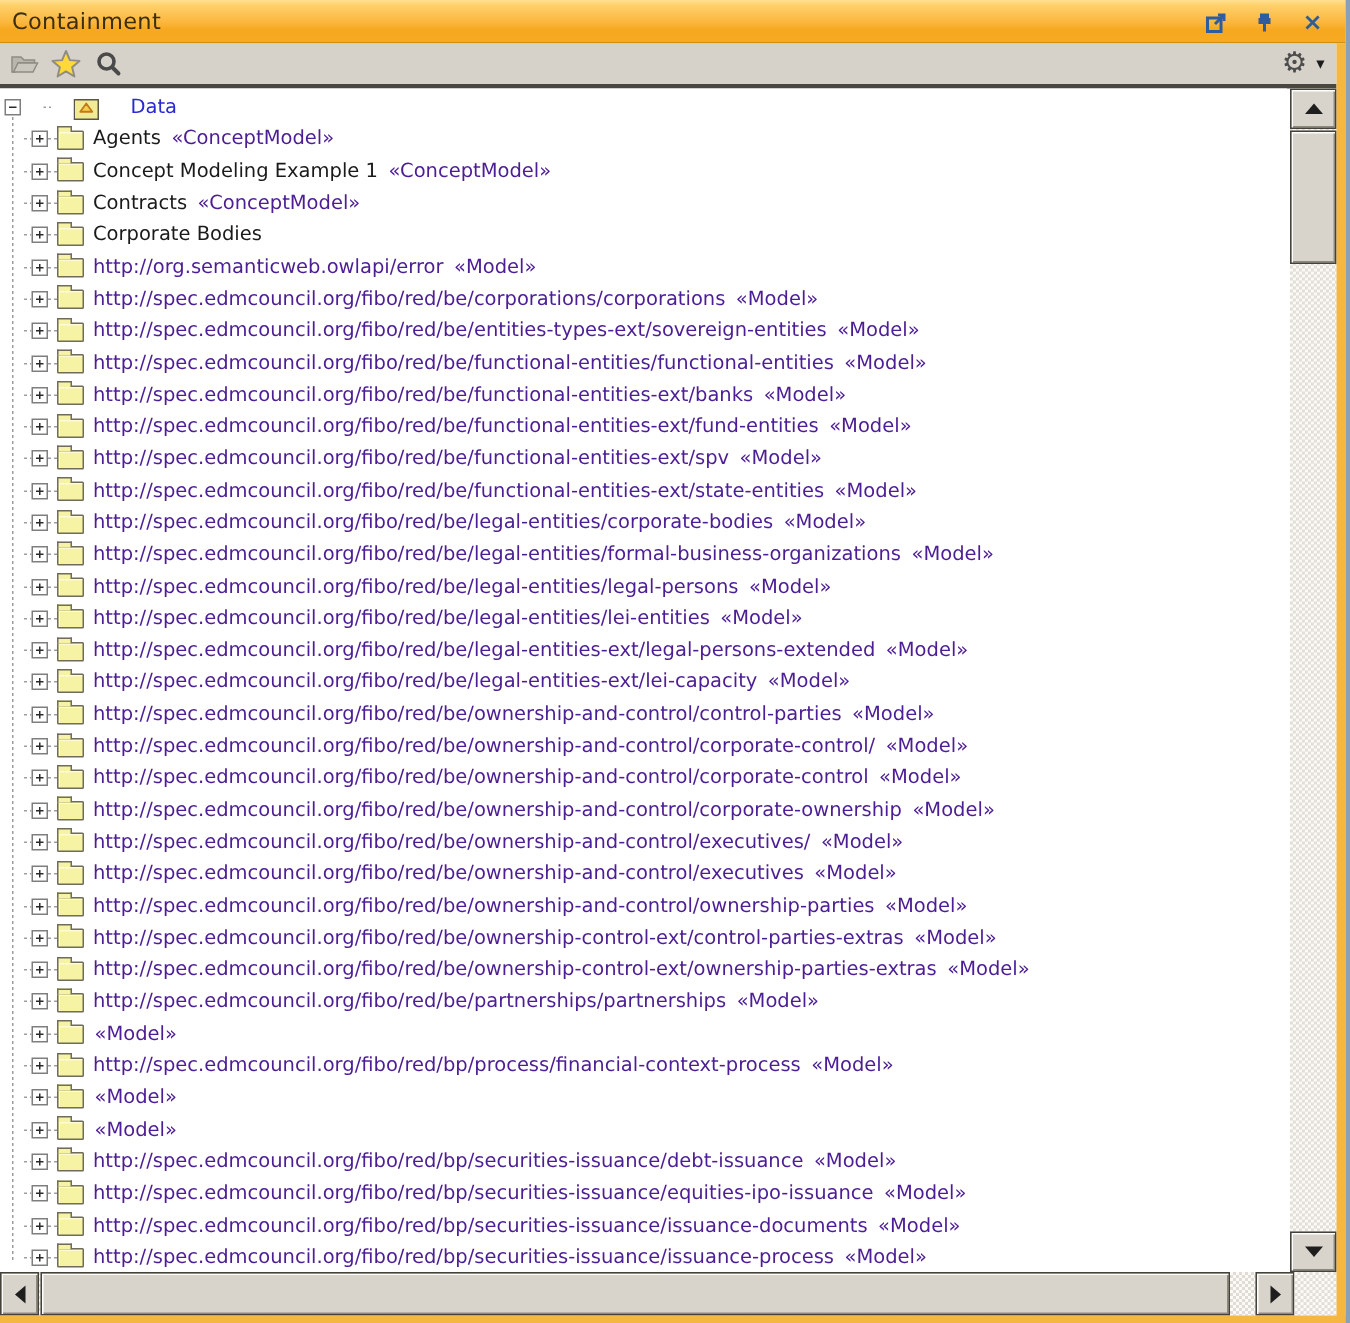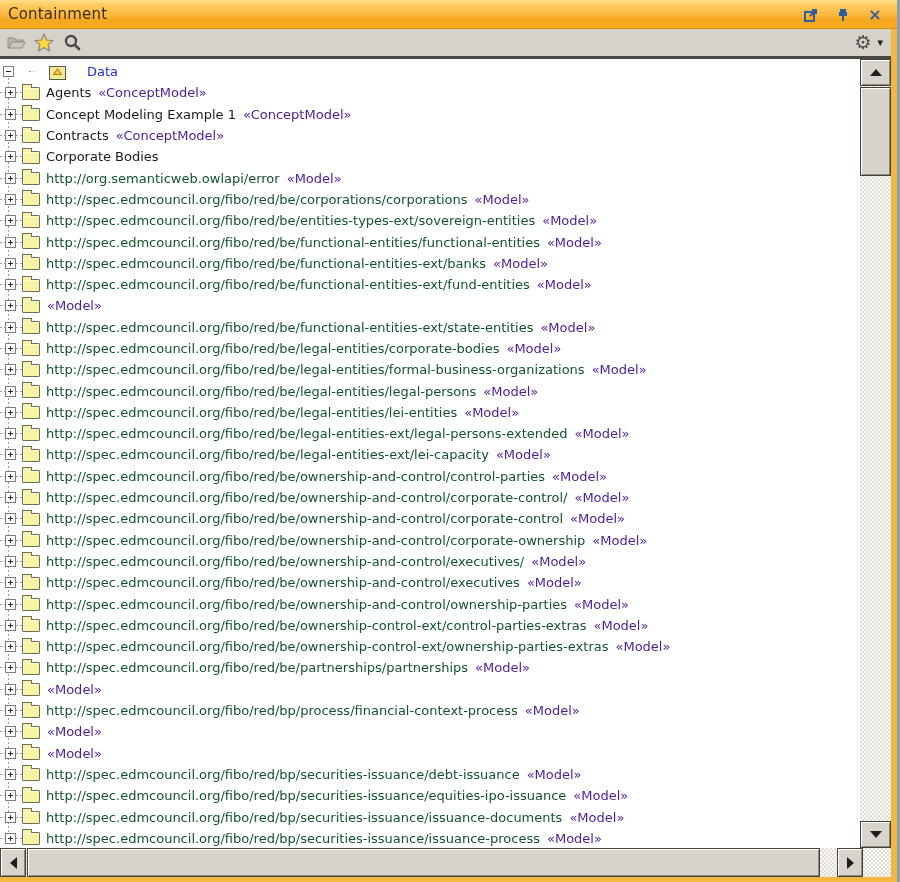--- a/index.html
+++ b/index.html
@@ -34,42 +34,42 @@
     position: absolute; left: 0; top: 59px; width: 858px; height: 789px;
     background: #ffffff; overflow: hidden; padding-top: 2px;
     font-size: 13px; white-space: nowrap;
   }
   .guide {
     position: absolute; left: 8px; top: 19px; width: 1px; height: 762px;
     background: repeating-linear-gradient(to bottom, #9d9d9d 0 2px, transparent 2px 4px);
   }
   .row { display: flex; align-items: center; height: 21.3px; position: relative; }
   .row.root { padding-left: 3px; gap: 15px; }
-  .row.child { padding-left: 0; }
+  .row.child { padding-left: 16px; }
   .hdash { width: 5px; height: 1px; background: repeating-linear-gradient(to right, #9d9d9d 0 2px, transparent 2px 4px); }
   .hdash2 { width: 6px; height: 1px; background: repeating-linear-gradient(to right, #9d9d9d 0 2px, transparent 2px 4px); }
   .expander {
     width: 11px; height: 11px; background: #ffffff; border: 1px solid #7e7e7e;
     position: relative; flex: 0 0 auto;
   }
   .expander::before { content: ""; position: absolute; left: 2px; top: 4px; width: 5px; height: 1px; background: #2a2a2a; }
   .expander.plus::after { content: ""; position: absolute; left: 4px; top: 2px; width: 1px; height: 5px; background: #2a2a2a; }
   .folder {
     width: 18px; height: 13px; background: #f7f3a5; border: 1px solid #6f6c59;
     border-radius: 1px; position: relative; flex: 0 0 auto; margin-top: 1px;
     box-shadow: inset 1px 1px 0 #fdfbd8;
   }
   .folder::before {
     content: ""; position: absolute; left: -1px; top: -4px; width: 8px; height: 3px;
     background: #f7f3a5; border: 1px solid #6f6c59; border-bottom: none;
   }
   .root-icon { flex: 0 0 auto; margin-top: 1px; }
   .lbl { margin-left: 6px; color: #1a1a1a; }
   .row.root .lbl { color: #2a2ad2; }
-  .row.uri .lbl { color: #14532d; }
+  .row.uri .lbl { color: #4c1d95; }
   .stereo { margin-left: 7px; color: #4c1d95; }
 
   
   .track {
     background-color: #fbfaf7;
     background-image: linear-gradient(45deg, #dfdcd3 25%, transparent 25% 75%, #dfdcd3 75%),
                       linear-gradient(45deg, #dfdcd3 25%, transparent 25% 75%, #dfdcd3 75%);
     background-position: 0 0, 2px 2px; background-size: 4px 4px;
   }
   .vscroll { position: absolute; left: 860px; top: 59px; width: 31px; height: 789px; }
@@ -242,20 +242,21 @@
       <span class="hdash2"></span>
       <span class="folder"></span>
       <span class="lbl">http://spec.edmcouncil.org/fibo/red/be/functional-entities-ext/fund-entities</span>
       <span class="stereo">«Model»</span>
     </div>
         <div class="row child uri">
       <span class="hdash"></span>
       <span class="expander plus"></span>
       <span class="hdash2"></span>
       <span class="folder"></span>
+      <span class="lbl">http://spec.edmcouncil.org/fibo/red/be/functional-entities-ext/spv</span>
       <span class="stereo">«Model»</span>
     </div>
         <div class="row child uri">
       <span class="hdash"></span>
       <span class="expander plus"></span>
       <span class="hdash2"></span>
       <span class="folder"></span>
       <span class="lbl">http://spec.edmcouncil.org/fibo/red/be/functional-entities-ext/state-entities</span>
       <span class="stereo">«Model»</span>
     </div>

